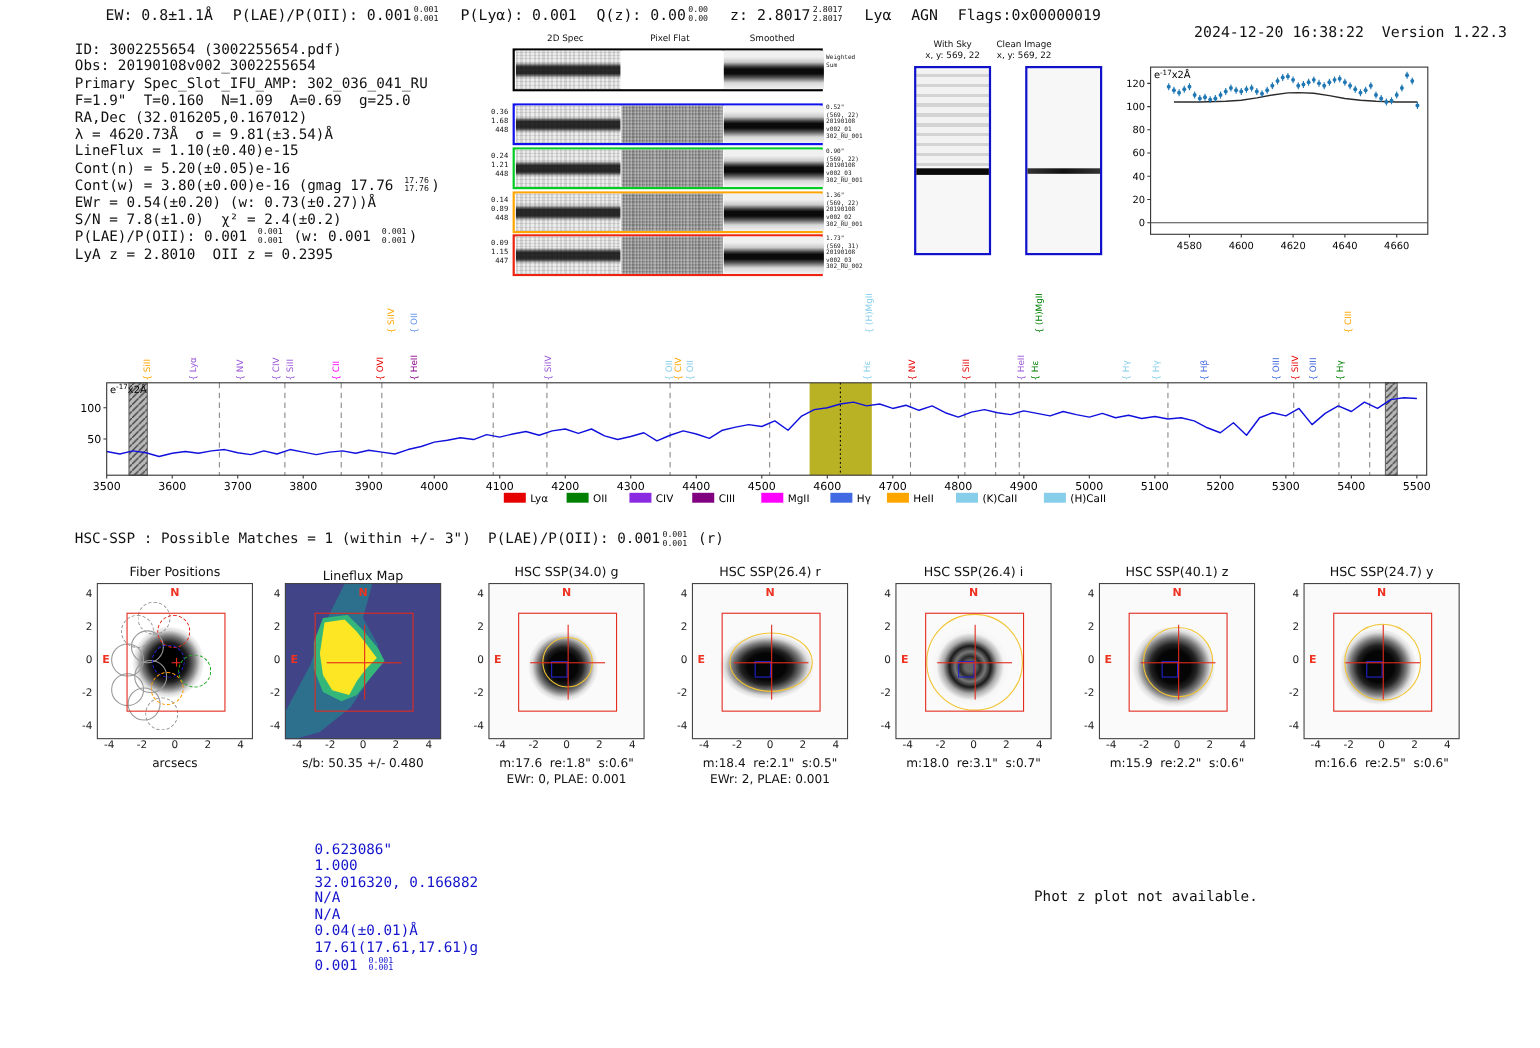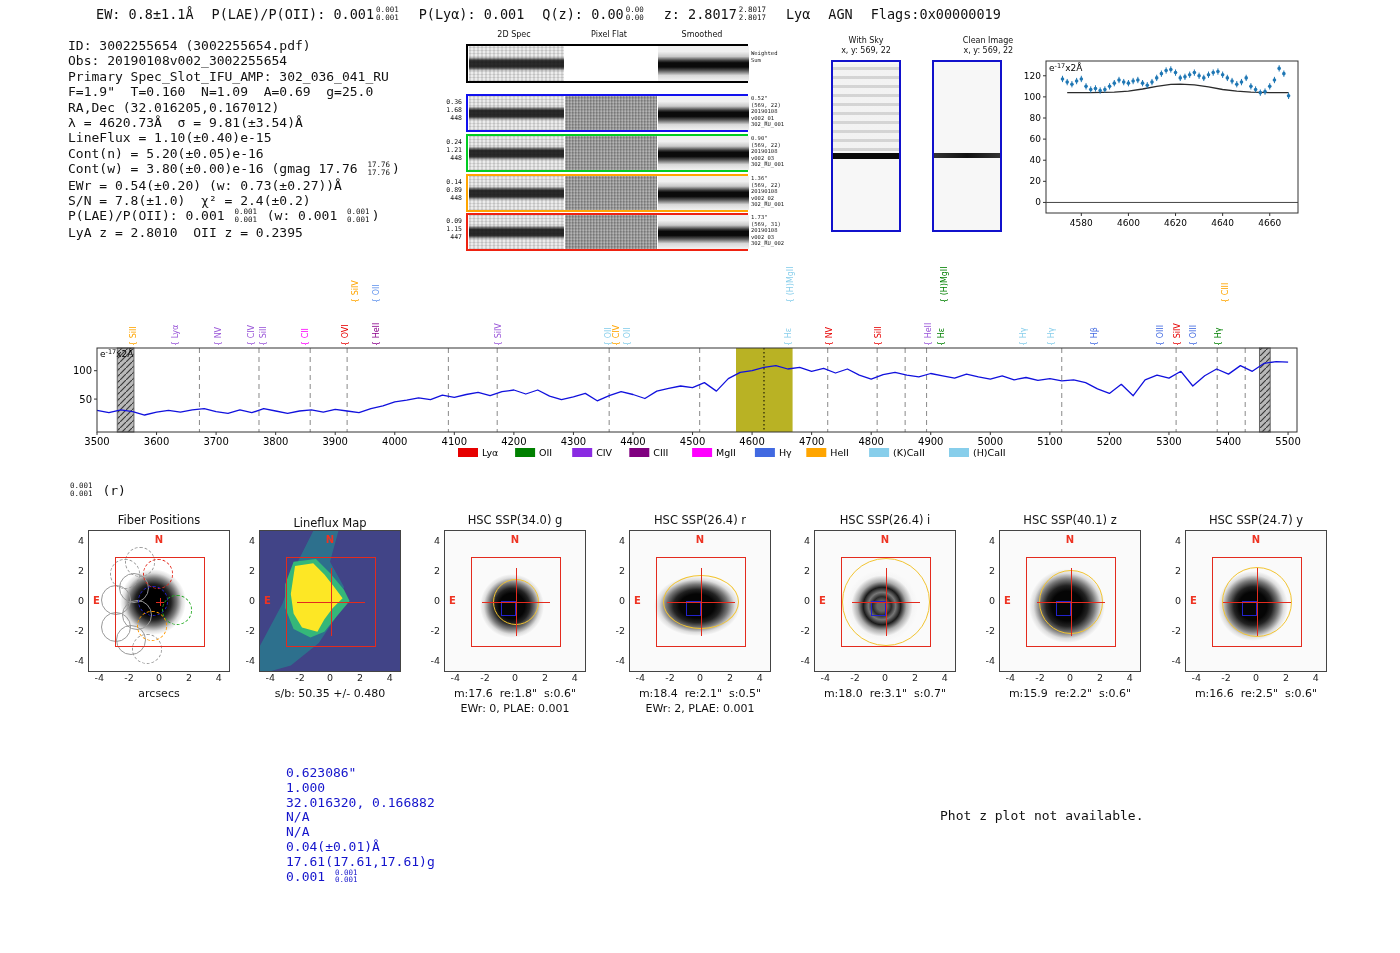--- a/index.html
+++ b/index.html
@@ -48,20 +48,23 @@
   <div id="hdr" class="abs">
     <span>EW: 0.8±1.1Å</span>
     <span><span>P(LAE)/P(OII): 0.001</span><span class="frac"><span>0.001</span><span>0.001</span></span></span>
     <span>P(Lyα): 0.001</span>
     <span><span>Q(z): 0.00</span><span class="frac"><span>0.00</span><span>0.00</span></span></span>
     <span><span>z: 2.8017</span><span class="frac"><span>2.8017</span><span>2.8017</span></span></span>
     <span>Lyα</span>
     <span>AGN</span>
     <span>Flags:0x00000019</span>
   </div>
+  <div id="hdr-right" class="abs">
+    <span>2024-12-20 16:38:22</span><span>  </span><span>Version 1.22.3</span>
+  </div>
 
   <div id="info-block" class="abs"><div><span>ID: 3002255654 (3002255654.pdf)</span></div><div><span>Obs: 20190108v002_3002255654</span></div><div><span>Primary Spec_Slot_IFU_AMP: 302_036_041_RU</span></div><div><span>F=1.9"  T=0.160  N=1.09  A=0.69  g=25.0</span></div><div><span>RA,Dec (32.016205,0.167012)</span></div><div><span>λ = 4620.73Å  σ = 9.81(±3.54)Å</span></div><div><span>LineFlux = 1.10(±0.40)e-15</span></div><div><span>Cont(n) = 5.20(±0.05)e-16</span></div><div><span>Cont(w) = 3.80(±0.00)e-16 (gmag 17.76 </span><span class="frac"><span>17.76</span><span>17.76</span></span><span>)</span></div><div><span>EWr = 0.54(±0.20) (w: 0.73(±0.27))Å</span></div><div><span>S/N = 7.8(±1.0)  χ² = 2.4(±0.2)</span></div><div><span>P(LAE)/P(OII): 0.001 </span><span class="frac"><span>0.001</span><span>0.001</span></span><span> (w: 0.001 </span><span class="frac"><span>0.001</span><span>0.001</span></span><span>)</span></div><div><span>LyA z = 2.8010  OII z = 0.2395</span></div></div>
 
   <div id="spec2d">
       <div class="colhdr sans" style="position: absolute; left: 514px; top: 30px;">2D Spec</div>
       <div class="colhdr sans" style="position: absolute; left: 609px; top: 30px;">Pixel Flat</div>
       <div class="colhdr sans" style="position: absolute; left: 702px; top: 30px;">Smoothed</div>
       <div class="srow" style="position: absolute; left: 466px; top: 44px; width: 282px; height: 39px; border-width: 2px; border-color: rgb(0, 0, 0);">
         <div class="scell strip-noise" style="left: 1px; width: 95px;"></div>
         <div class="scell strip-white" style="left: 97px; width: 92px;"></div>
@@ -139,21 +142,21 @@
         <div>v002_03</div>
         <div>302_RU_002</div>
       </div>
     </div>
   <div id="skypanels">
       <div class="sky-title sans" style="position: absolute; left: 866px; top: 36px;"><div>With Sky</div><div>x, y: 569, 22</div></div>
       <div class="sky-box" style="position: absolute; left: 831px; top: 60px; width: 70px; height: 172px;">
         <div style="position: absolute; top: 2px; left: 0px; right: 0px; height: 52%; background: repeating-linear-gradient(0deg, rgba(0, 0, 0, 0.14) 0px, rgba(0, 0, 0, 0.14) 3px, rgba(0, 0, 0, 0.02) 3px, rgba(0, 0, 0, 0.02) 9px);"></div>
         <div style="position: absolute; left: 0px; right: 0px; top: 54%; height: 6px; background: rgb(10, 10, 10);"></div>
       </div>
-      <div class="sky-title sans" style="position: absolute; left: 988px; top: 36px; text-align: right;"><div>Clean Image</div><div>x, y: 569, 22</div></div>
+      <div class="sky-title sans" style="position: absolute; left: 931px; top: 36px;"><div>Clean Image</div><div>x, y: 569, 22</div></div>
       <div class="sky-box" style="position: absolute; left: 932px; top: 60px; width: 70px; height: 172px;">
         <div style="position: absolute; left: 0px; right: 0px; top: 54%; height: 5px; background: linear-gradient(90deg, rgb(51, 51, 51), rgb(17, 17, 17), rgb(51, 51, 51));"></div>
       </div>
     </div>
   <div id="minichart">
       <svg width="330" height="180" style="position:absolute;left:1020px;top:47px;font-family:&quot;DejaVu Sans&quot;,sans-serif;">
         <rect x="26" y="14" width="252" height="152" fill="#fff" stroke="#333" stroke-width="1"></rect>
         <line x1="23" y1="155.44444444444446" x2="26" y2="155.44444444444446" stroke="#333"></line>
         <text x="21" y="158.44444444444446" text-anchor="end" font-size="9">0</text>
         <line x1="23" y1="134.33333333333334" x2="26" y2="134.33333333333334" stroke="#333"></line>
@@ -404,21 +407,21 @@
       <div class="marker sans" style="position: absolute; left: 1188.59px; top: 346px; color: rgb(65, 105, 225);">{ OIII</div>
       <div class="marker sans" style="position: absolute; left: 1214.2px; top: 346px; color: rgb(0, 128, 0);">{ Hγ</div>
       <div class="marker sans" style="position: absolute; left: 351.27px; top: 303px; color: rgb(255, 165, 0);">{ SiIV</div>
       <div class="marker sans" style="position: absolute; left: 371.519px; top: 303px; color: rgb(100, 149, 237);">{ OII</div>
       <div class="marker sans" style="position: absolute; left: 786.01px; top: 303px; color: rgb(135, 206, 235);">{ (H)MgII</div>
       <div class="marker sans" style="position: absolute; left: 940.253px; top: 303px; color: rgb(0, 128, 0);">{ (H)MgII</div>
       <div class="marker sans" style="position: absolute; left: 1220.75px; top: 303px; color: rgb(255, 165, 0);">{ CIII</div>
     </div>
 
   <div id="hsc-line" class="abs">
-    <span class="frac"><span>0.001</span><span>0.001</span></span><span> (r)</span>
+    <span>HSC-SSP : Possible Matches = 1 (within +/- 3")  P(LAE)/P(OII): 0.001</span><span class="frac"><span>0.001</span><span>0.001</span></span><span> (r)</span>
   </div>
 
   <div id="panelrow">
       <div class="ptitle sans" style="position: absolute; left: 159px; top: 513px;">Fiber Positions</div>
       <div class="ptick sans" style="position: absolute; left: 62px; top: 535.212px; width: 22px; text-align: right;">4</div>
       <div class="ptick sans" style="position: absolute; left: 62px; top: 565.112px; width: 22px; text-align: right;">2</div>
       <div class="ptick sans" style="position: absolute; left: 62px; top: 595.013px; width: 22px; text-align: right;">0</div>
       <div class="ptick sans" style="position: absolute; left: 62px; top: 624.913px; width: 22px; text-align: right;">-2</div>
       <div class="ptick sans" style="position: absolute; left: 62px; top: 654.812px; width: 22px; text-align: right;">-4</div>
       <div class="ptick sans" style="position: absolute; left: 91.2125px; top: 672px; width: 16px; text-align: center;">-4</div>

